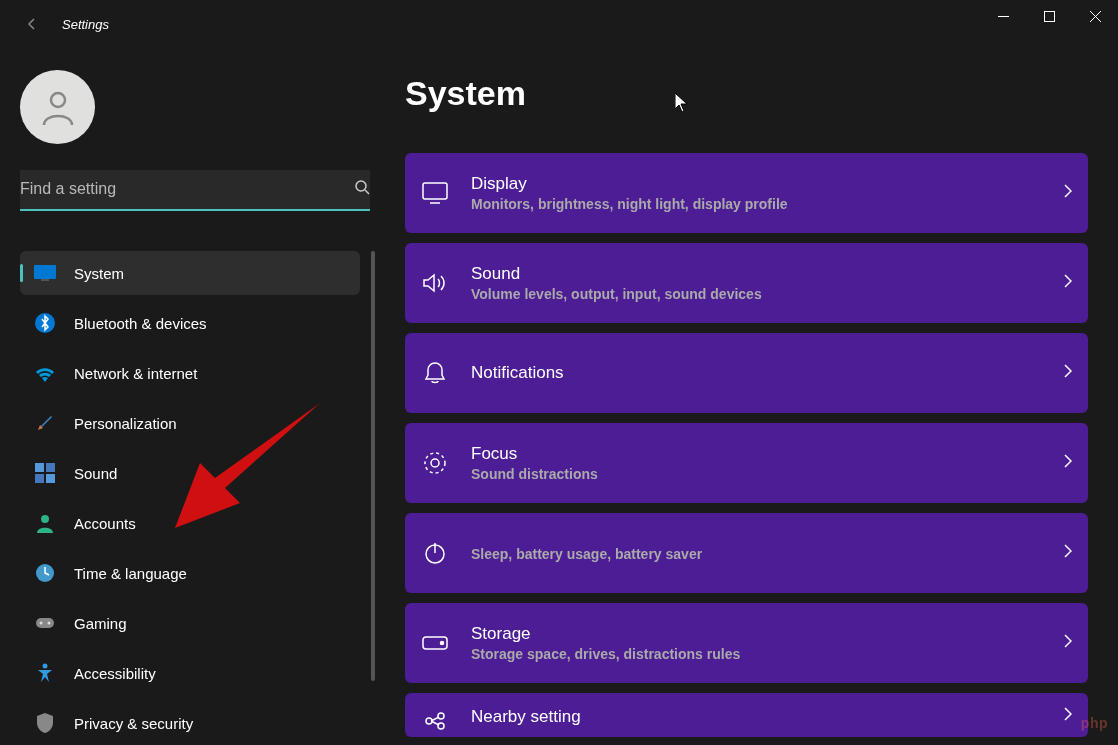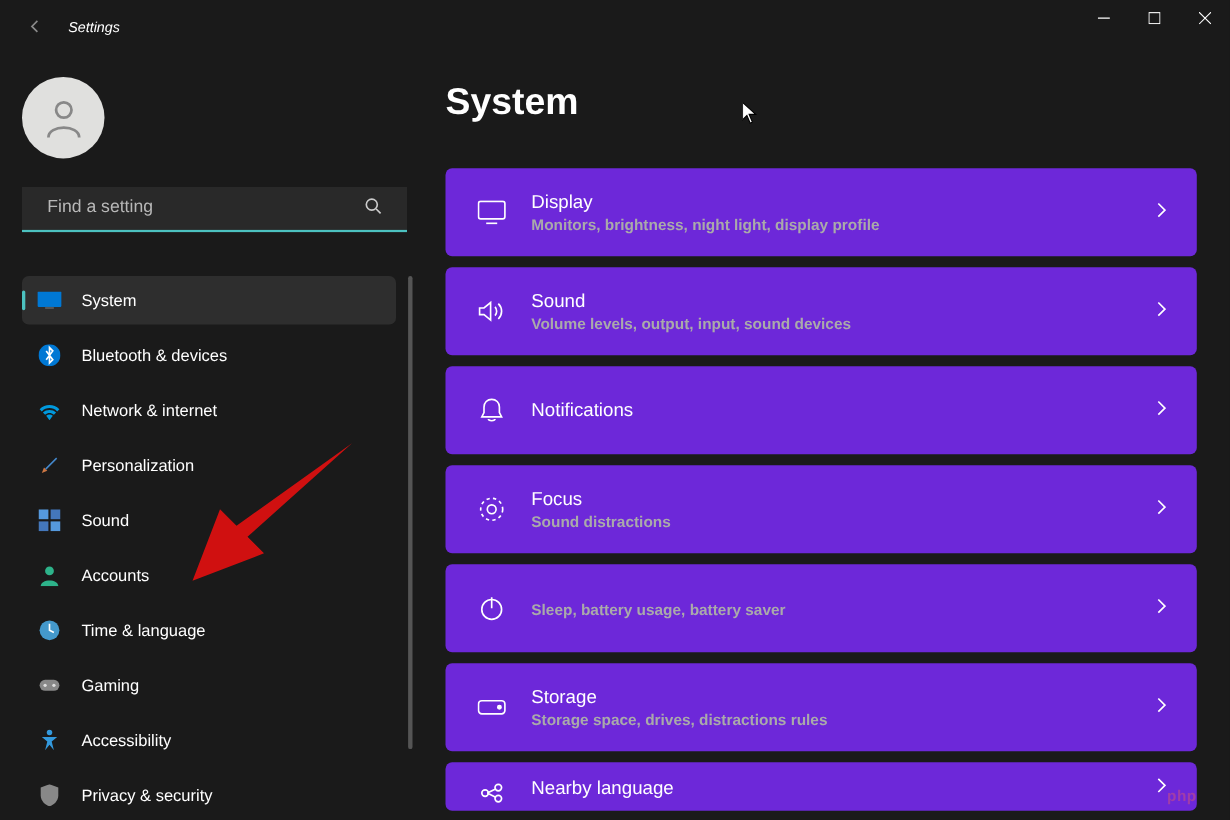--- a/index.html
+++ b/index.html
@@ -67,21 +67,21 @@
       justify-content: center;
       margin-top: 22px;
       margin-bottom: 26px;
     }
     .search-box {
       height: 42px;
       background: #292929;
       border-bottom: 2px solid #4cc2c0;
       display: flex;
       align-items: center;
-      padding: 0 23px;
+      padding: 0 0;
       margin-bottom: 40px;
       width: 350px;
     }
     .search-input {
       flex: 1;
       background: transparent;
       border: none;
       outline: none;
       color: #ffffff;
       font-size: 16px;
@@ -147,25 +147,25 @@
       margin-top: 26px;
       margin-bottom: 40px;
     }
     .settings-list {
       display: flex;
       flex-direction: column;
       gap: 10px;
     }
     .settings-item {
       height: 80px;
-      background: #6d28d9;
+      background: #4c1d95;
       border-radius: 6px;
       display: flex;
       align-items: center;
-      padding: 0 28px;
+      padding: 0 16px;
     }
     .settings-icon {
       width: 28px;
       height: 28px;
       margin-right: 22px;
       display: flex;
       align-items: center;
       justify-content: center;
       color: #ffffff;
     }
@@ -195,21 +195,21 @@
     .cursor-annotation {
       position: absolute;
       left: 675px;
       top: 93px;
       pointer-events: none;
       z-index: 100;
     }
     .watermark {
       position: absolute;
       bottom: 14px;
-      right: 30px;
+      right: 10px;
       color: rgba(255,100,80,0.35);
       font-size: 14px;
       font-weight: bold;
       letter-spacing: 0.5px;
     }
   </style>
 </head>
 <body>
 
 <div class="titlebar">
@@ -470,21 +470,21 @@
       <div class="settings-item" style="height:44px; align-items:flex-start; padding-top:14px;">
         <span class="settings-icon">
           <svg width="24" height="20" viewBox="0 0 24 20" fill="none" stroke="currentColor" stroke-width="1.5">
               <path d="M8 10 L16 6 M8 10 L16 14"></path>
               <circle cx="6" cy="10" r="3"></circle>
               <circle cx="18" cy="5" r="3"></circle>
               <circle cx="18" cy="15" r="3"></circle>
             </svg>
         </span>
         <div class="settings-text">
-          <div class="settings-title">Nearby language</div>
+          <div class="settings-title">Nearby setting</div>
         </div>
         <span class="chevron"><svg width="8" height="14" viewBox="0 0 8 14" fill="none" stroke="currentColor" stroke-width="1.5">
               <path d="M1 1 L7 7 L1 13"></path>
             </svg></span>
       </div>
 
     </div>
   </div>
 </div>
 

